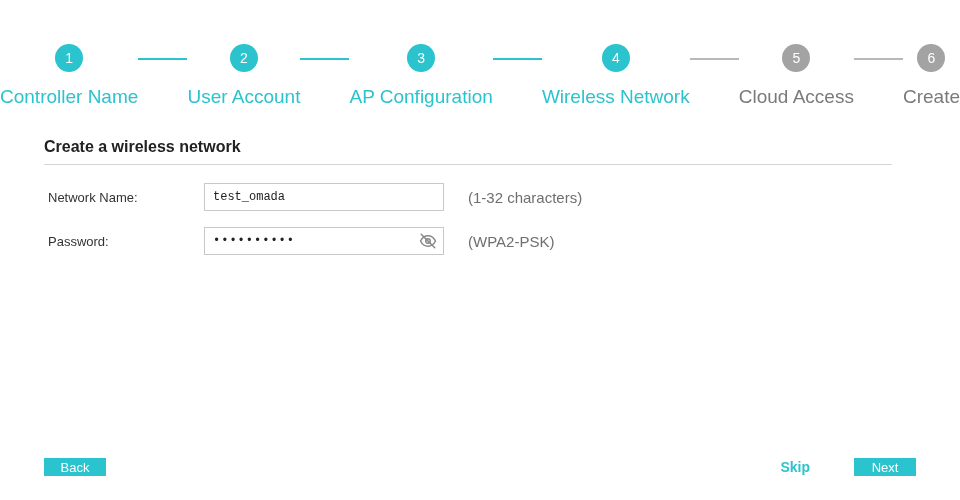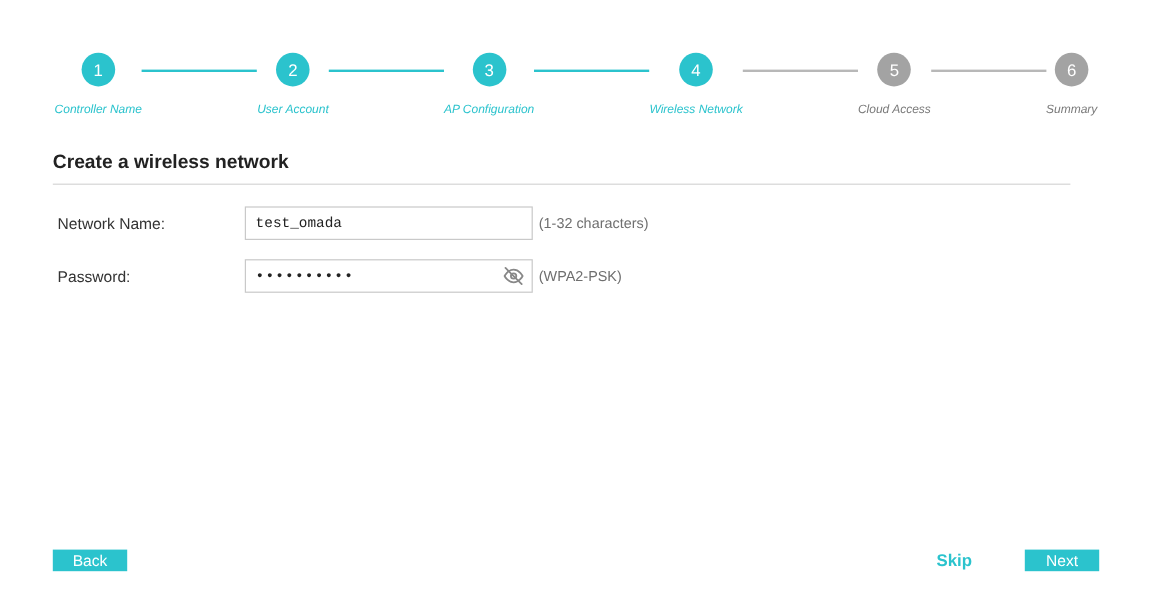--- a/index.html
+++ b/index.html
@@ -38,23 +38,22 @@
     justify-content: center;
     font-weight: 500;
   }
   .step-line {
     height: 2px;
     width: 96px;
     margin-top: 14px;
   }
   .step-label {
     margin-top: 14px;
-    font-size: 10px;
+    font-size: 19px;
     white-space: nowrap;
-    font-style: italic;
   }
   .teal-bg { background: #2bc3cd; }
   .gray-bg { background: #a3a3a3; }
   .teal-text { color: #2bc3cd; }
   .gray-text { color: #7a7a7a; }
   .teal-line { background: #2bc3cd; }
   .gray-line { background: #b8b8b8; }
 
   .section {
     padding: 30px 68px 0 44px;
@@ -109,22 +108,22 @@
     top: 50%;
     transform: translateY(-50%);
     width: 20px; height: 20px;
     display: flex;
     align-items: center;
     justify-content: center;
     cursor: pointer;
     color: #888;
   }
   .hint {
-    margin-left: 5px;
-    font-size: 12px;
+    margin-left: 24px;
+    font-size: 15px;
     color: #6f6f6f;
   }
   .footer {
     position: absolute;
     left: 0; right: 0; bottom: 24px;
     display: flex;
     align-items: center;
     padding: 0 44px;
   }
   .btn {
@@ -188,21 +187,21 @@
       <div class="step-circle gray-bg">
           <span>5</span>
         </div>
       <div class="step-label gray-text">Cloud Access</div>
     </div>
     <div class="step-line gray-line"></div>
     <div class="step">
       <div class="step-circle gray-bg">
           <span>6</span>
         </div>
-      <div class="step-label gray-text">Summary</div>
+      <div class="step-label gray-text">Create</div>
     </div>
   </div>
 
   <div class="section">
     <h2 class="section-title">Create a wireless network</h2>
     <hr class="divider">
 
     <div class="section-inner">
       <div class="form-row">
         <label class="form-label">Network Name:</label>

